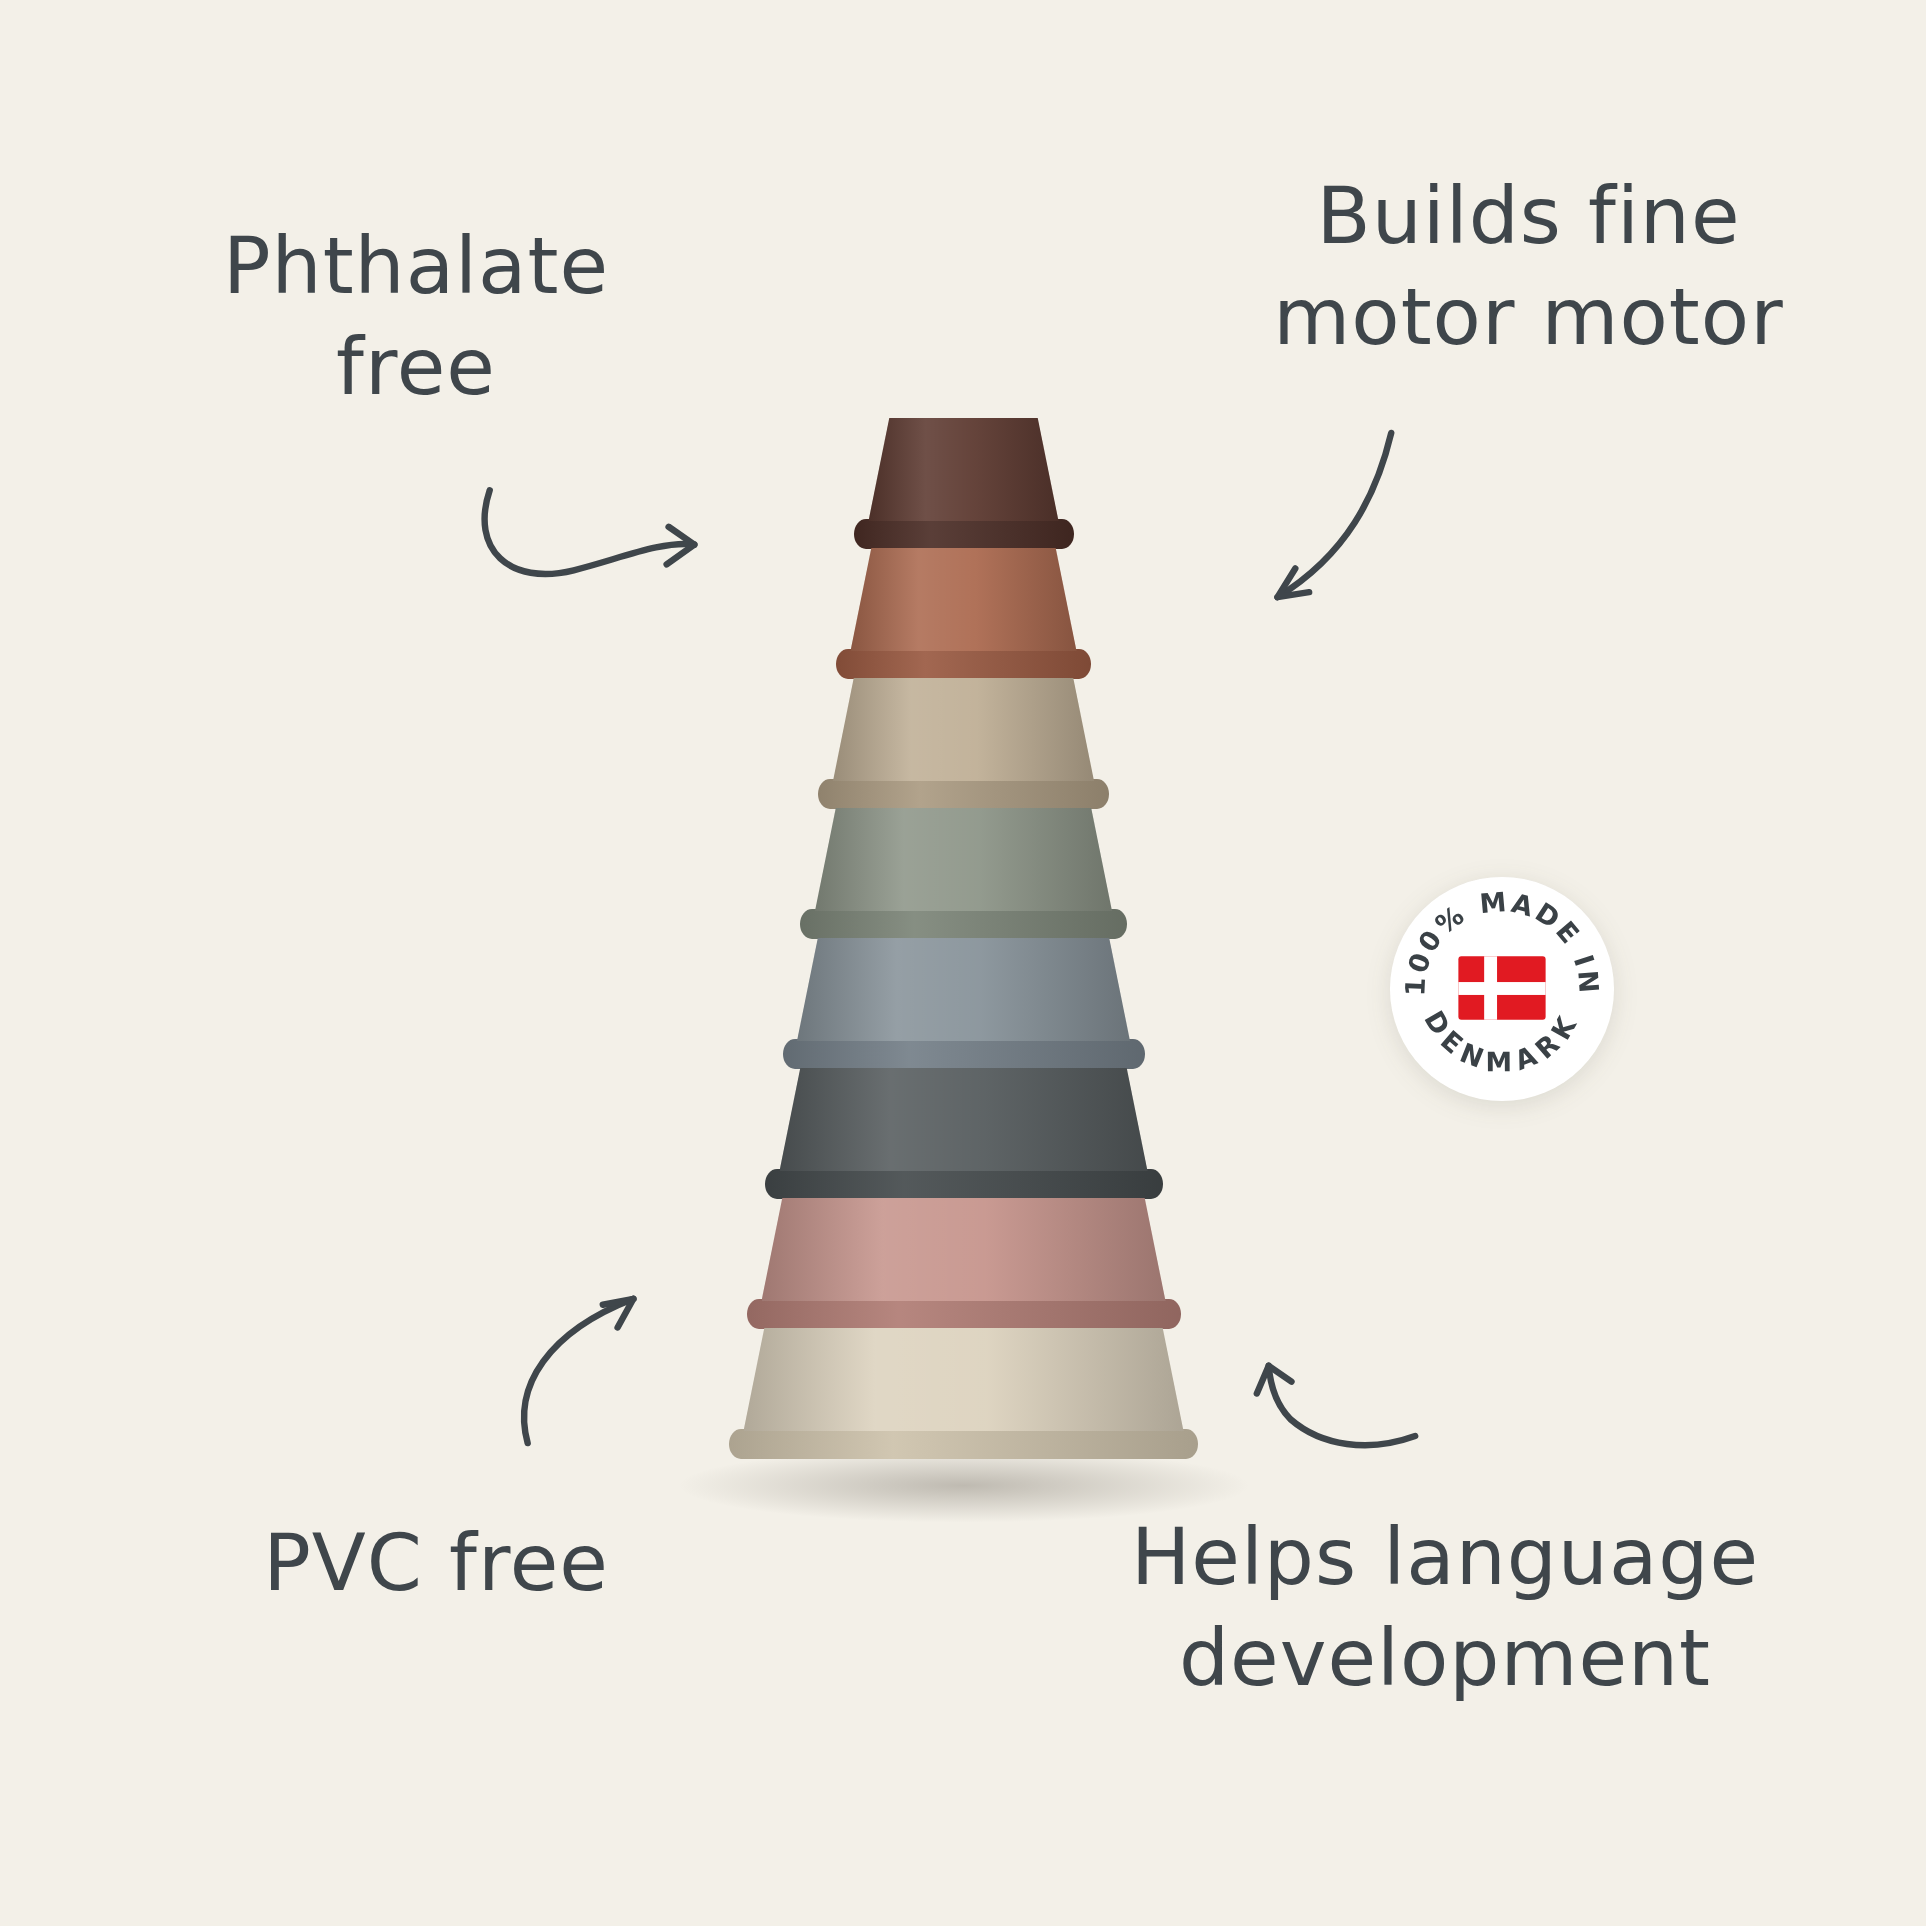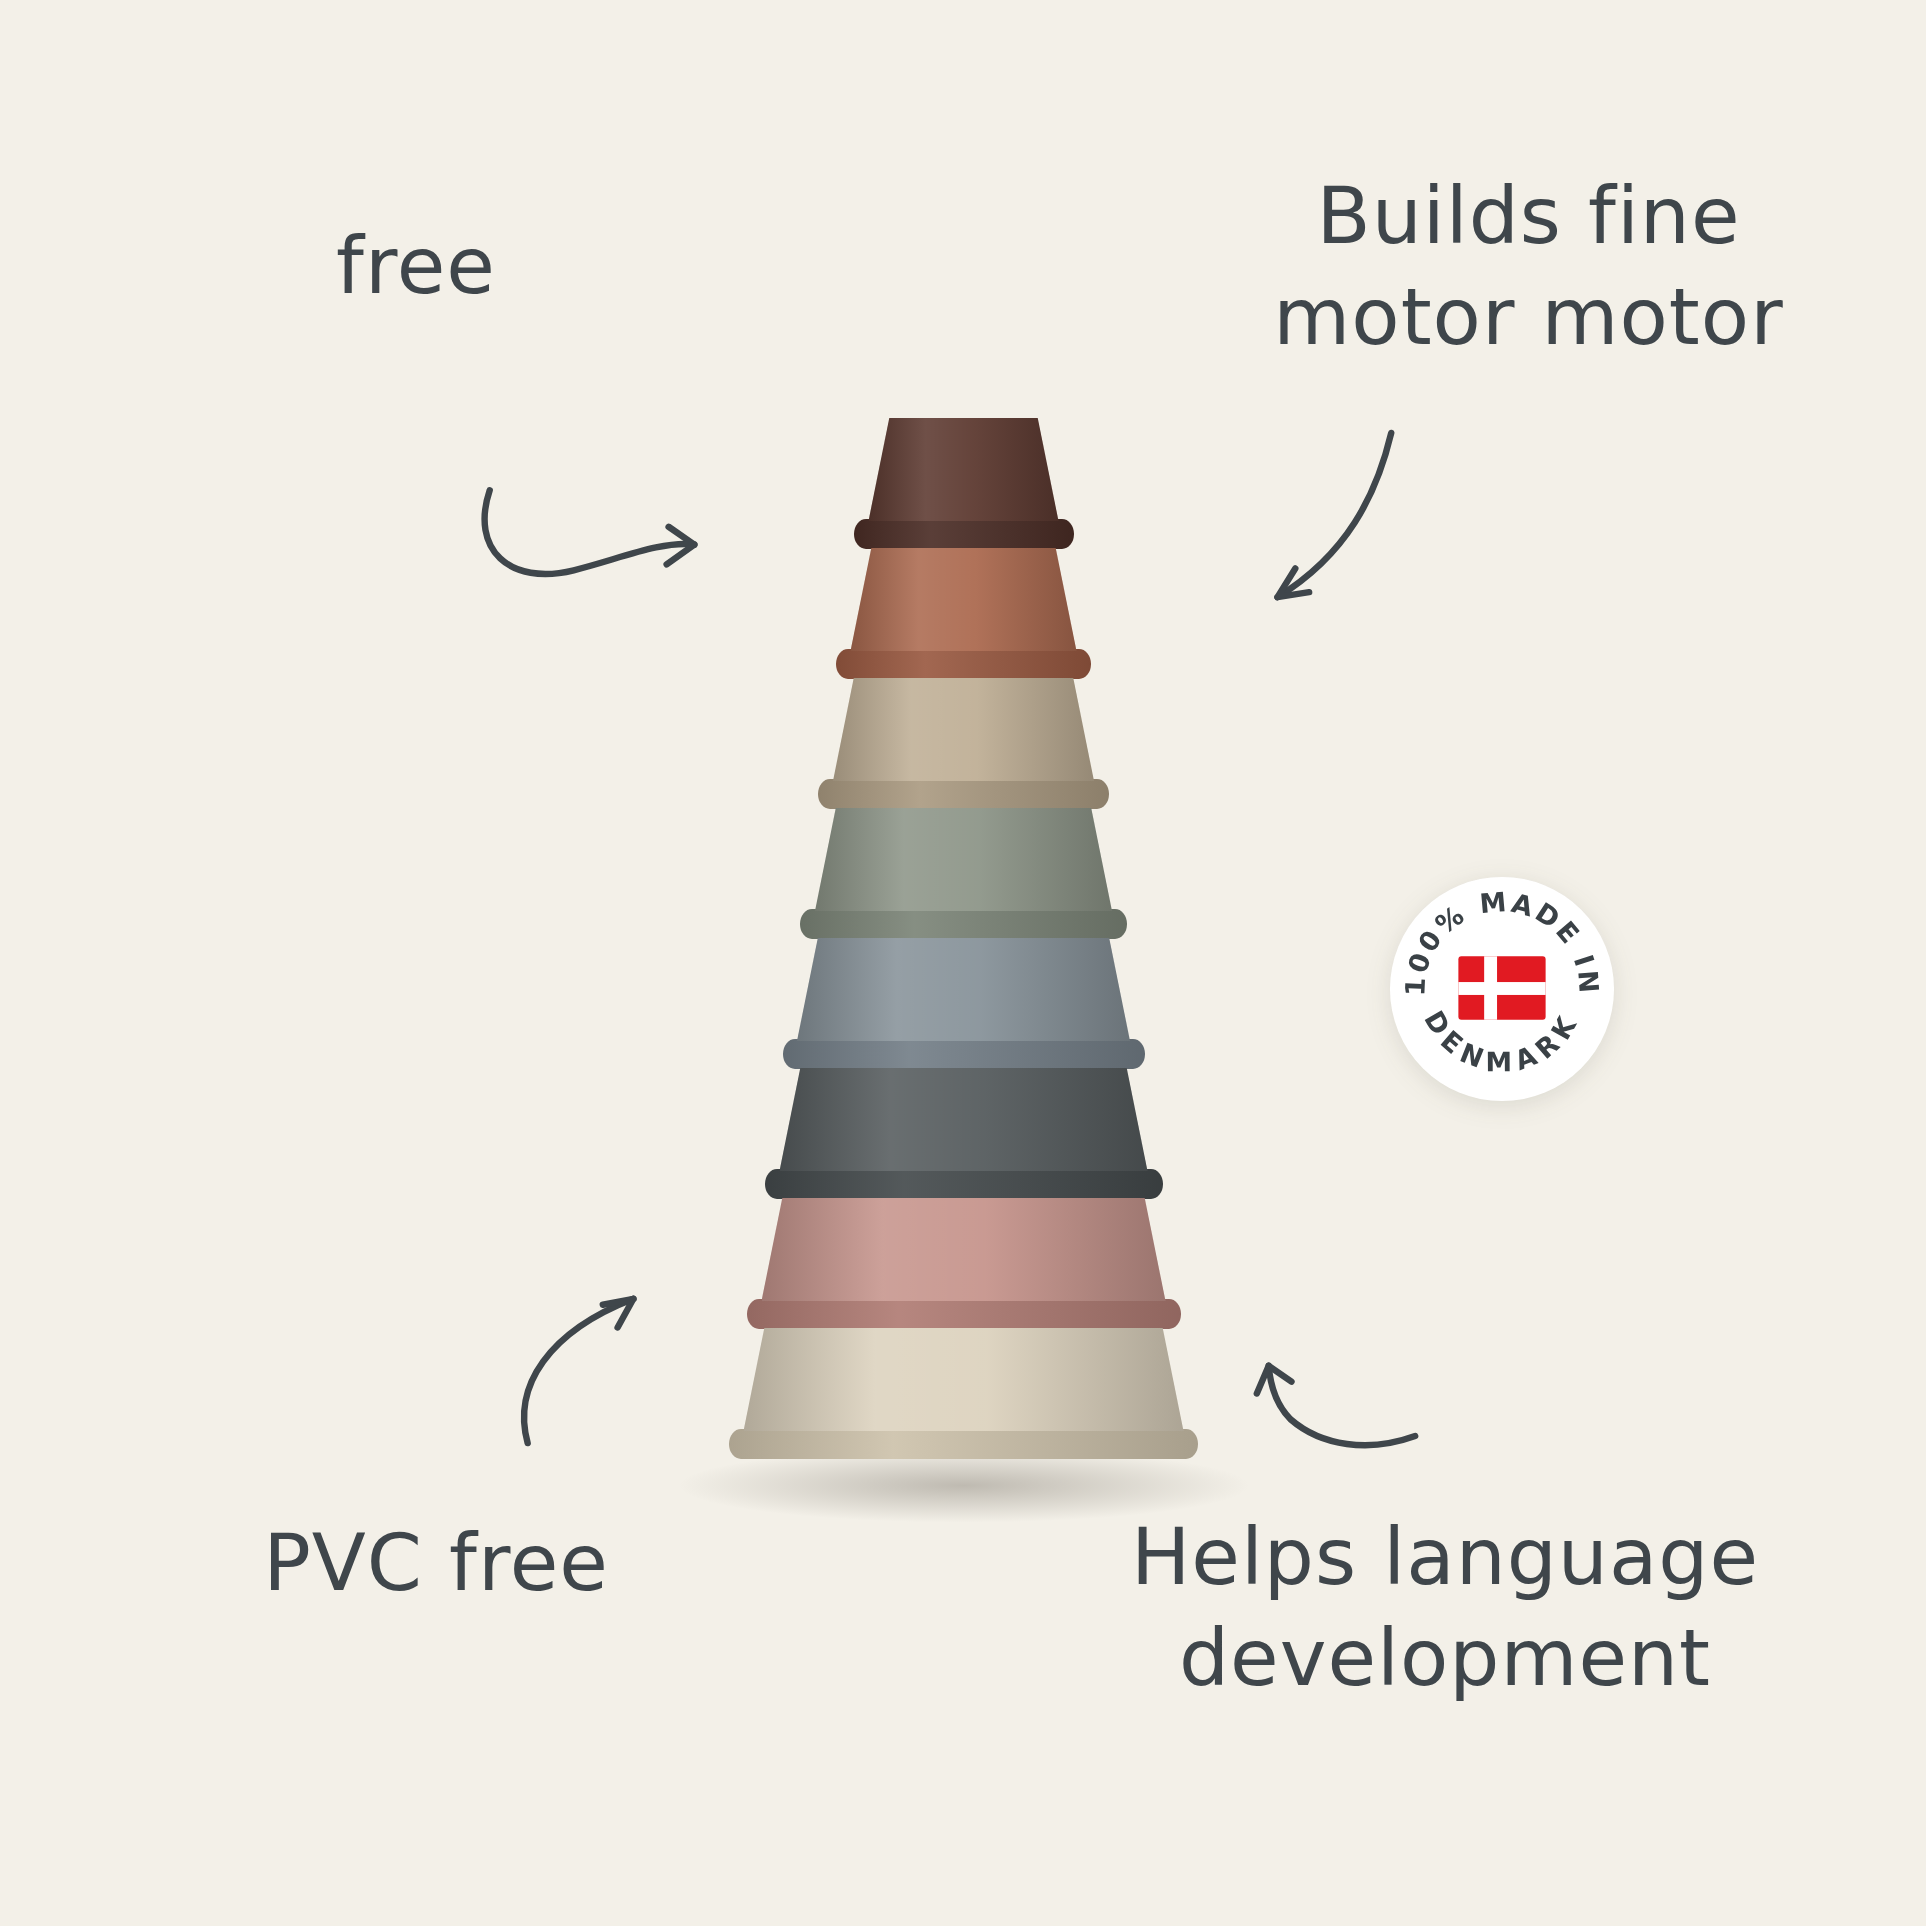--- a/index.html
+++ b/index.html
@@ -75,20 +75,21 @@
     font-size: 27px;
     font-weight: bold;
     letter-spacing: 3px;
   }
   #badge .arc-bottom-text { letter-spacing: 7px; }
 </style>
 </head>
 <body>
 
 <div class="annotation" id="ann-phthalate">
+  <span>Phthalate</span>
   <span>free</span>
 </div>
 
 <div class="annotation" id="ann-motor">
   <span>Builds fine</span>
   <span>motor motor</span>
 </div>
 
 <div class="annotation" id="ann-bpa">
   <span>PVC free</span>

